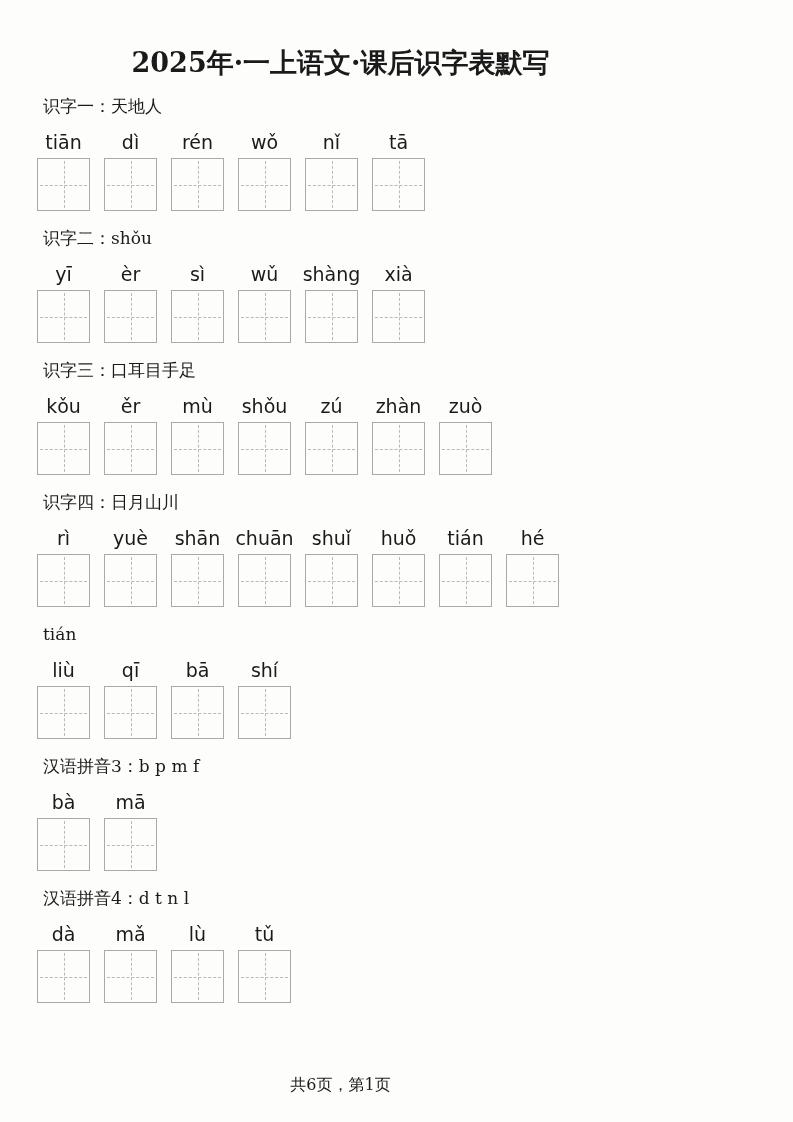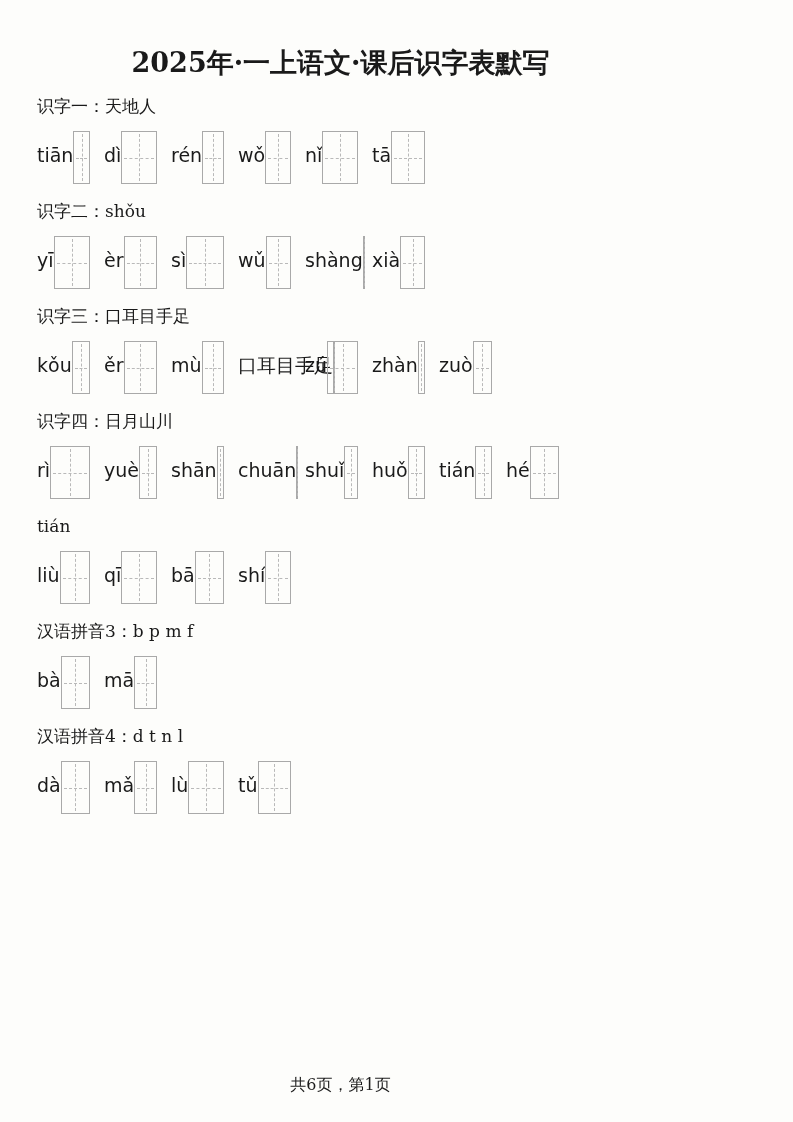--- a/index.html
+++ b/index.html
@@ -25,25 +25,26 @@
     font-size:27px;
     line-height:30px;
     font-weight:bold;
     font-family:"DejaVu Serif","Liberation Serif",serif;
   }
   .sections{padding-left:37px;padding-top:17px;}
   .section{margin-bottom:16px;}
   .section-label{
     font-size:17px;
     line-height:22px;
+    margin-left:6px;
     margin-bottom:14px;
     font-family:"DejaVu Serif","Liberation Serif",serif;
   }
   .cells{display:flex;gap:14px;}
-  .cell{width:53px;display:flex;flex-direction:row;align-items:center;}
+  .cell{width:53px;display:flex;flex-direction:column;align-items:center;}
   .pinyin{
     font-size:19px;
     line-height:22px;
     margin-bottom:5px;
     text-align:center;
     white-space:nowrap;
     font-family:"DejaVu Sans","Liberation Sans",sans-serif;
   }
   .tzbox{
     position:relative;
@@ -200,21 +201,21 @@
 
   <div class="cell">
     <div class="pinyin">mù</div>
     <div class="tzbox">
       <div class="tz-hline"></div>
       <div class="tz-vline"></div>
     </div>
   </div>
 
   <div class="cell">
-    <div class="pinyin">口耳目手足</div>
+    <div class="pinyin">shǒu</div>
     <div class="tzbox">
       <div class="tz-hline"></div>
       <div class="tz-vline"></div>
     </div>
   </div>
 
   <div class="cell">
     <div class="pinyin">zú</div>
     <div class="tzbox">
       <div class="tz-hline"></div>

